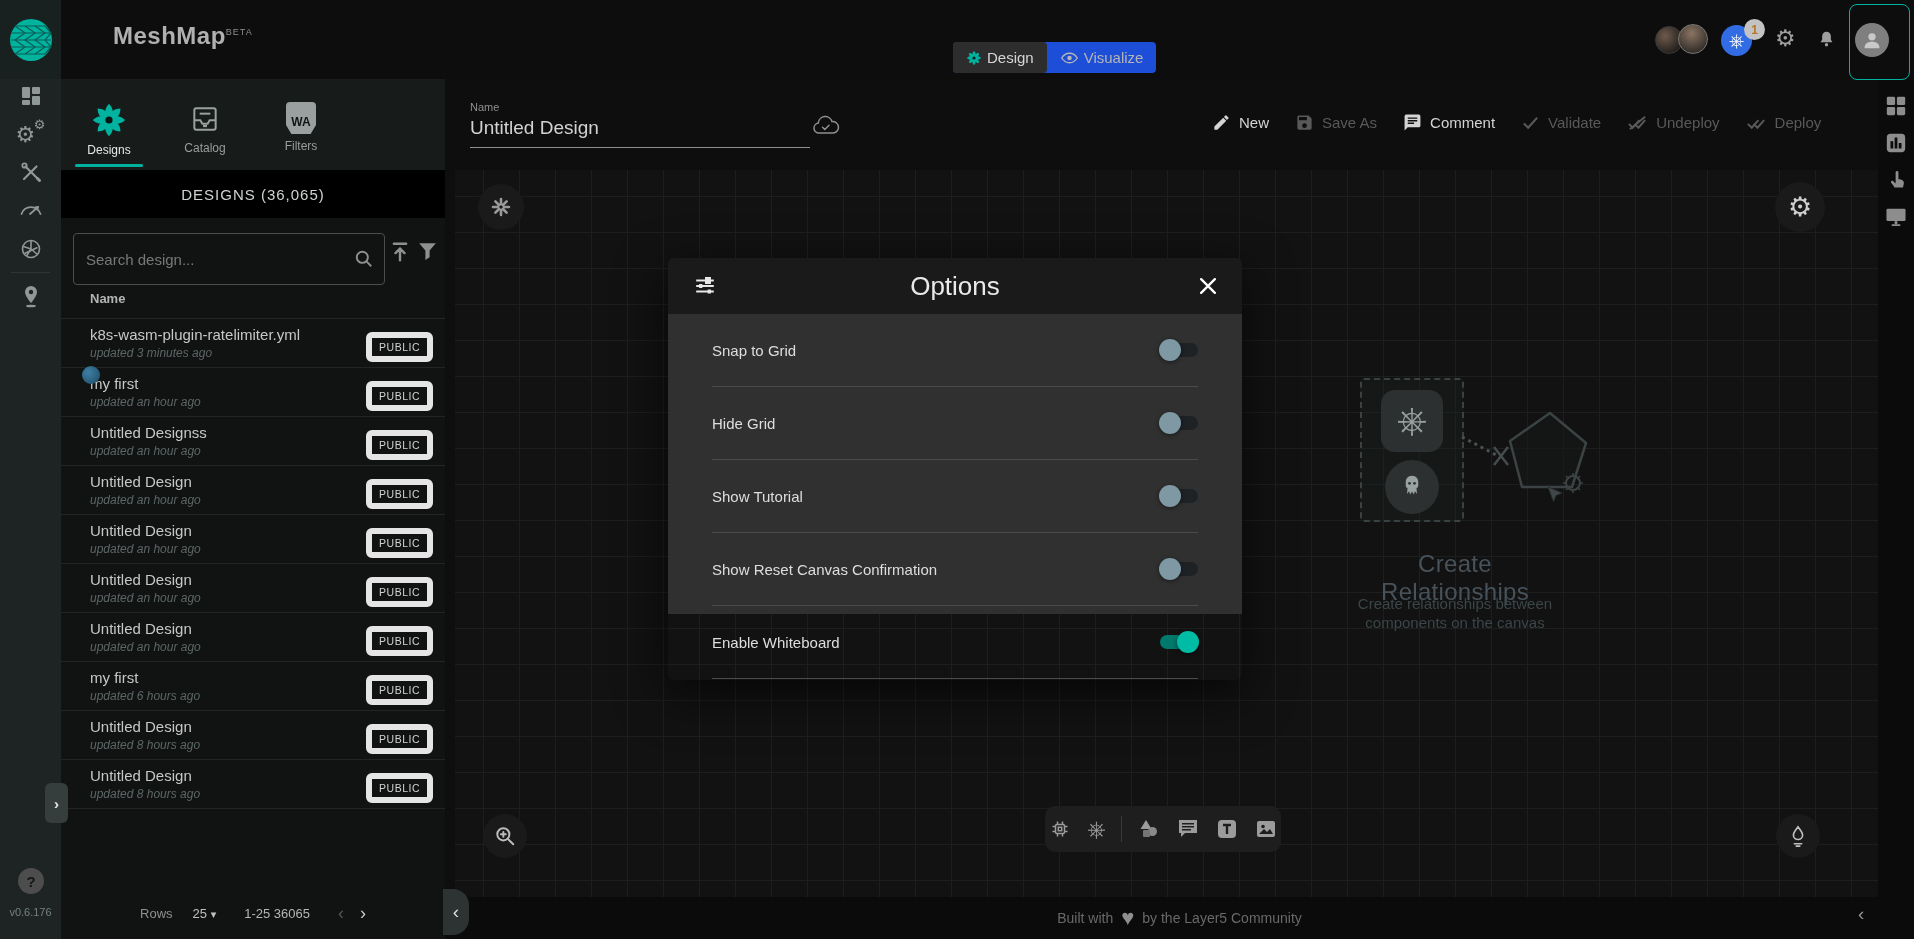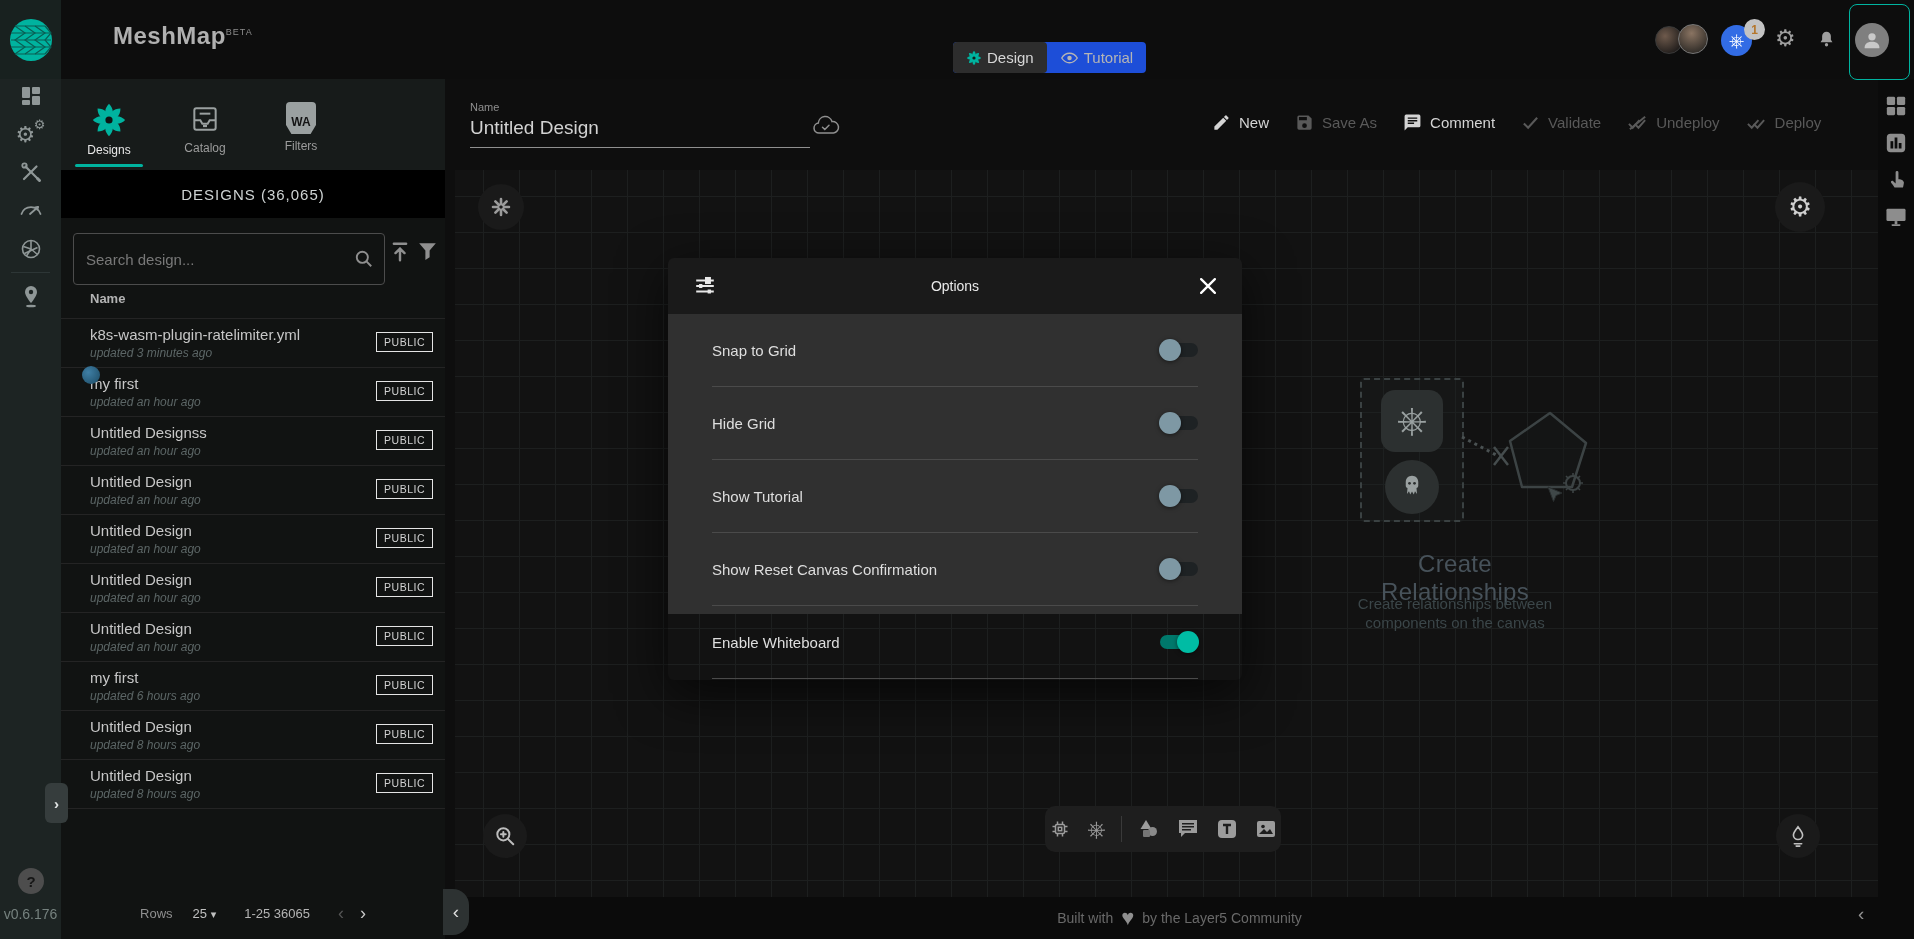--- a/index.html
+++ b/index.html
@@ -9,21 +9,21 @@
   .abs { position:absolute; }
   .circle-btn { position:absolute; border-radius:50%; background:#1a1a1a; display:flex; align-items:center; justify-content:center; }
 
   
   #leftnav { position:absolute; left:0; top:0; width:61px; height:939px; background:#1d2423; z-index:6; }
   #logo-box { width:61px; height:79px; background:#18211f; display:flex; align-items:center; justify-content:center; }
   .nav-ic { position:absolute; left:0; width:61px; display:flex; justify-content:center; color:#8f9797; }
   #nav-divider { position:absolute; left:11px; top:272px; width:39px; height:1px; background:#2d3636; }
   #expander { position:absolute; left:45px; top:783px; width:23px; height:40px; background:#363d3d; border-radius:6px; color:#e3e6e6; font-size:15px; font-weight:bold; display:flex; align-items:center; justify-content:center; z-index:9; }
   #help-circle { position:absolute; left:18px; top:868px; width:26px; height:26px; border-radius:50%; background:#4d4d4d; color:#151515; font-weight:bold; font-size:15px; display:flex; align-items:center; justify-content:center; }
-  #version { position:absolute; left:0; top:906px; width:61px; text-align:center; font-size:14px; color:#76827f; }
+  #version { position:absolute; left:0; top:906px; width:61px; text-align:center; font-size:11px; color:#76827f; }
 
   
   #header { position:absolute; left:61px; top:0; width:1853px; height:79px; background:#0d0d0d; }
   #brand { position:absolute; left:52px; top:22px; color:#b0b0b0; font-size:24px; font-weight:bold; letter-spacing:.5px; }
   #brand sup { font-size:9px; color:#8d8d8d; font-weight:normal; letter-spacing:1px; }
   #modes { position:absolute; left:892px; top:42px; height:31px; background:#1d4ed8; border-radius:4px; display:flex; }
   .mode { height:31px; display:flex; align-items:center; gap:5px; padding:0 13px; font-size:15px; color:#b5b5b5; border-radius:4px; }
   .mode.active { background:#2d2d2d; color:#d6d6d6; }
   .hdr-circ { position:absolute; border-radius:50%; }
 
@@ -36,21 +36,21 @@
   .tab.active .underline { position:absolute; left:14px; right:14px; bottom:3px; height:3px; background:#00B39F; border-radius:2px; }
   #designs-bar { position:absolute; left:0; top:91px; width:384px; height:48px; background:#000; color:#ced3d3; font-size:15px; letter-spacing:1px; display:flex; align-items:center; justify-content:center; }
   #search-wrap { position:absolute; left:12px; top:154px; width:312px; height:52px; border:1px solid #4c4c4c; border-radius:4px; display:flex; align-items:center; }
   #search-input { flex:1; background:transparent; border:none; outline:none; color:#bdbdbd; font-size:15px; padding:0 8px 0 12px; font-family:"Liberation Sans",sans-serif; }
   #search-input::placeholder { color:#787878; }
   #name-col { position:absolute; left:29px; top:212px; font-size:13px; font-weight:bold; color:#b3b3b3; }
   #design-list { position:absolute; left:0; top:239px; width:384px; border-top:1px solid #242424; }
   .drow { position:relative; height:49px; border-bottom:1px solid #242424; padding:7px 0 0 29px; }
   .dname { font-size:15px; color:#c7c7c7; white-space:nowrap; }
   .dupd { font-size:12px; font-style:italic; color:#5c6666; margin-top:3px; }
-  .badge { position:absolute; right:12px; top:13px; border:1px solid #e5e5e5; border-radius:0; color:#d2d2d2; font-size:10.5px; letter-spacing:.5px; padding:3px 7px; }
+  .badge { position:absolute; right:12px; top:13px; border:6px solid #e5e5e5; border-radius:6px; color:#d2d2d2; font-size:10.5px; letter-spacing:.5px; padding:3px 7px; }
   #avatar-peek { position:absolute; left:21px; top:287px; width:18px; height:18px; border-radius:50%; background:radial-gradient(circle at 35% 35%, #3f7fa5, #1c4a63); z-index:3; }
   #pagination { position:absolute; left:0; top:812px; width:384px; height:45px; display:flex; align-items:center; justify-content:center; gap:0; font-size:13px; color:#9a9a9a; }
 
   
   #main { position:absolute; left:445px; top:79px; width:1433px; height:818px; background:#0e0e0e; }
   #canvas { position:absolute; left:10px; top:91px; width:1423px; height:727px; background-color:#121212;
     background-image:linear-gradient(to right,#1d1f1f 1px,transparent 1px),linear-gradient(to bottom,#1d1f1f 1px,transparent 1px);
     background-size:36px 36px; background-position:-8px -10px; }
   #name-label { position:absolute; left:25px; top:22px; font-size:11px; color:#8f8f8f; }
   #name-value { position:absolute; left:25px; top:38px; width:340px; font-size:19px; color:#d2d2d2; background:transparent; border:none; border-bottom:1px solid #8f8f8f; padding-bottom:8px; outline:none; font-family:"Liberation Sans",sans-serif; }
@@ -67,21 +67,21 @@
   #foot-chevron-right { position:absolute; left:1858px; top:903px; color:#939393; font-size:19px; z-index:2; }
 
   
   #rightstrip { position:absolute; right:0; top:79px; width:36px; height:818px; background:#0b0b0b; }
   .strip-ic { position:absolute; left:7px; }
   #user-outline { position:absolute; left:1849px; top:4px; width:61px; height:76px; border:1.5px solid #00B39F; border-radius:8px; z-index:4; }
 
   
   #modal { position:absolute; left:668px; top:258px; width:574px; height:422px; border-radius:6px; overflow:hidden; box-shadow:0 14px 50px rgba(0,0,0,.65); z-index:50; }
   #modal-header { height:56px; background:#1a1a1a; display:flex; align-items:center; padding:0 26px; position:relative; }
-  #modal-title { position:absolute; left:0; right:0; text-align:center; color:#e9e9e9; font-size:14px; }
+  #modal-title { position:absolute; left:0; right:0; text-align:center; color:#e9e9e9; font-size:26px; }
   #modal-close { margin-left:auto; cursor:pointer; z-index:2; display:flex; }
   #modal-body { height:300px; background:#303030; padding:0 44px; }
   .opt-row { height:73px; display:flex; align-items:center; justify-content:space-between; border-bottom:1px solid #4a4a4a; }
   .opt-label { font-size:15px; color:#dedede; }
   .toggle { position:relative; width:38px; height:14px; border-radius:7px; background:#1e2224; flex:none; }
   .toggle .knob { position:absolute; top:-4px; left:-1px; width:22px; height:22px; border-radius:50%; background:#7E98A4; box-shadow:0 1px 4px rgba(0,0,0,.5); }
   .toggle.on { background:#00786B; }
   .toggle.on .knob { left:17px; background:#00BCA4; }
 
   svg { display:block; }
@@ -171,21 +171,21 @@
             </g>
             <circle r="2" fill="#10201d"></circle>
           </svg>
         <span>Design</span>
       </div>
       <div class="mode">
         <svg width="19" height="16" viewBox="0 0 22 18" fill="none" stroke="#b5b5b5" stroke-width="1.6">
             <path d="M2 9s3.5-5.5 9-5.5S20 9 20 9s-3.5 5.5-9 5.5S2 9 2 9z"></path>
             <circle cx="11" cy="9" r="2.6" fill="#b5b5b5" stroke="none"></circle>
           </svg>
-        <span>Tutorial</span>
+        <span>Visualize</span>
       </div>
     </div>
 
     <div class="hdr-circ" style="left:1594px;top:26px;width:28px;height:28px;background:radial-gradient(circle at 35% 35%,#6e5a4c,#231f1d 75%);border:1px solid #3a3a3a;z-index:1"></div>
     <div class="hdr-circ" style="left:1617px;top:24px;width:30px;height:30px;background:radial-gradient(circle at 45% 30%,#8a7462,#35302b 75%);border:1px solid #777;z-index:2"></div>
     <div class="hdr-circ" style="left:1660px;top:25px;width:31px;height:31px;background:#326CE5;display:flex;align-items:center;justify-content:center;color:#fff;font-size:19px">
         <span>⎈</span>
       </div>
     <div class="hdr-circ" style="left:1683px;top:19px;width:21px;height:21px;background:#c3c3c3;display:flex;align-items:center;justify-content:center;color:#b5762a;font-size:12px;font-weight:bold;z-index:3">1</div>
     <div class="abs" style="left:1714px;top:27px;font-size:23px;color:#9e9e9e;line-height:1">⚙</div>

